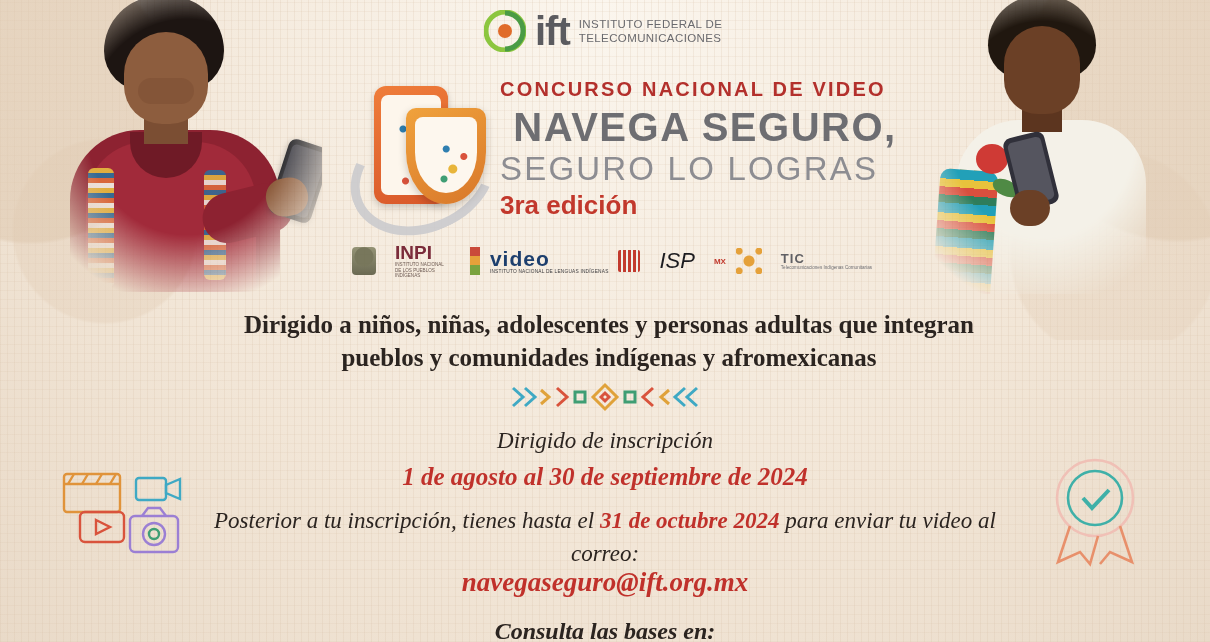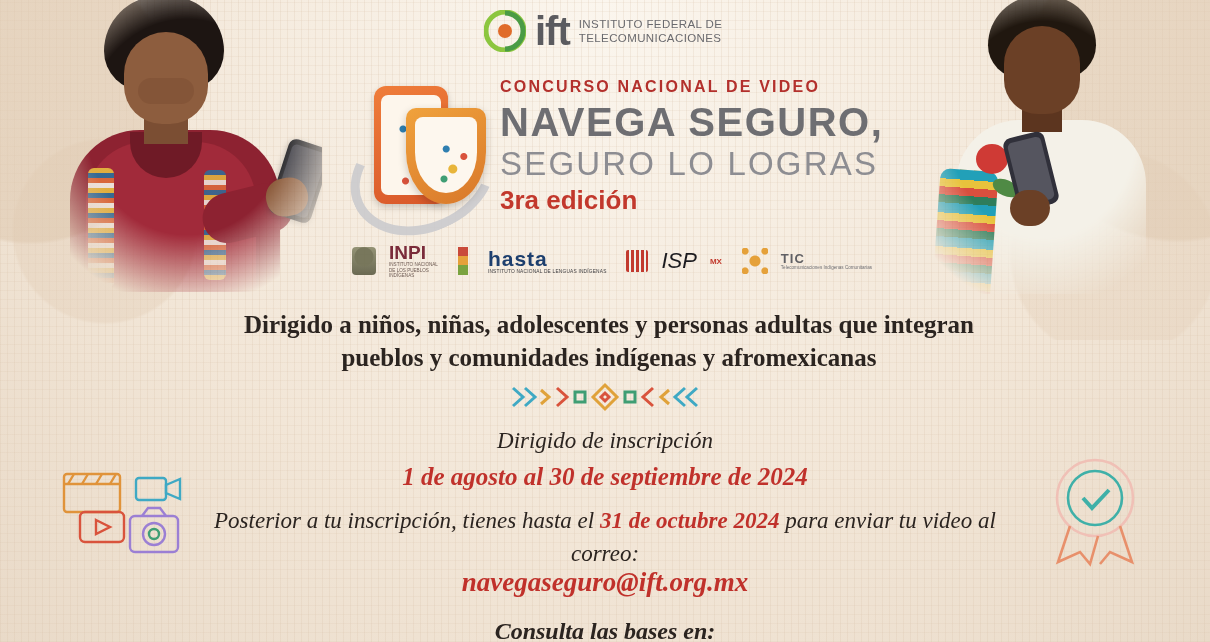--- a/index.html
+++ b/index.html
@@ -85,26 +85,26 @@
   
   .ift-logo{position:absolute;left:484px;top:10px;display:flex;align-items:center;gap:9px;}
   .ift-mark{width:42px;height:42px;position:relative;}
   .ift-text-ift{font-family:"Liberation Sans",sans-serif;font-weight:bold;font-size:40px;color:#5b5b5f;letter-spacing:-1px;line-height:1;}
   .ift-sub{font-family:"Liberation Sans",sans-serif;font-size:11.5px;color:#6a6a6e;letter-spacing:.4px;line-height:1.25;}
 
   
   .title-block{position:absolute;left:500px;top:78px;width:410px;text-align:left;}
   .kicker{
     font-family:"Liberation Sans",sans-serif;
-    font-size:16px;letter-spacing:2.2px;color:#b3302c;font-weight:bold;
+    font-size:20px;letter-spacing:2.2px;color:#b3302c;font-weight:bold;
   }
   .title-1{
     font-family:"Liberation Sans",sans-serif;
     font-size:40px;font-weight:bold;letter-spacing:1.5px;color:#6e6e72;
-    margin-top:6px;line-height:1.04;
+    margin-top:6px;line-height:1.04;text-align:center;
   }
   .title-2{
     font-family:"Liberation Sans",sans-serif;
     font-size:33px;letter-spacing:2.2px;color:#8d8d92;line-height:1.08;margin-top:2px;
   }
   .edition{
     font-family:"Liberation Sans",sans-serif;
     font-size:26px;font-weight:bold;color:#c2382c;text-align:left;margin-top:4px;padding-right:4px;
   }
 
@@ -128,21 +128,21 @@
   .em-shield-in{position:absolute;left:9px;top:9px;width:62px;height:76px;background:#fdf7ee;border-radius:8px 8px 32px 32px / 8px 8px 42px 42px;}
   .em-shield-art{position:absolute;left:18px;top:22px;width:44px;height:50px;
     background:
       radial-gradient(circle at 30% 20%, #2f7fb0 0 3px, rgba(0,0,0,0) 4px),
       radial-gradient(circle at 70% 35%, #d9533c 0 3px, rgba(0,0,0,0) 4px),
       radial-gradient(circle at 45% 60%, #e8b53a 0 4px, rgba(0,0,0,0) 5px),
       radial-gradient(circle at 25% 80%, #3f9e74 0 3px, rgba(0,0,0,0) 4px);}
 
   
   .partners{position:absolute;left:352px;top:236px;width:520px;height:50px;display:flex;align-items:center;justify-content:space-between;}
-  .partner{display:flex;align-items:center;gap:13px;justify-content:center;}
+  .partner{display:flex;align-items:center;gap:19px;justify-content:center;}
   .p-eagle{width:24px;height:28px;background:
       radial-gradient(circle at 50% 35%, #6b6b4e 0 9px, rgba(0,0,0,0) 10px),
       linear-gradient(180deg,#8a8a6a,#5d5d45);
     border-radius:4px;opacity:.9;}
   .p-inpi-txt{font-family:"Liberation Sans",sans-serif;font-weight:bold;font-size:19px;color:#7a2b3a;line-height:1;}
   .p-inpi-sub{font-family:"Liberation Sans",sans-serif;font-size:4.6px;color:#6d5a52;line-height:1.3;max-width:56px;}
   .p-bars{width:10px;height:28px;background:linear-gradient(180deg,#c94a3a 0 33%,#e5a13a 33% 66%,#7aa33f 66% 100%);}
   .p-inali{font-family:"Liberation Sans",sans-serif;font-weight:bold;font-size:21px;color:#1d3f6e;letter-spacing:1px;line-height:1;}
   .p-inali-sub{font-family:"Liberation Sans",sans-serif;font-size:4.8px;color:#3b3b3f;letter-spacing:.2px;}
   .p-isp-mark{width:22px;height:22px;background:repeating-linear-gradient(90deg,#c23a2e 0 3px,#f1f1ea 3px 5px);border-radius:2px;}
@@ -280,21 +280,21 @@
       <div class="p-eagle"></div>
       <div>
         <div class="p-inpi-txt">INPI</div>
         <div class="p-inpi-sub">INSTITUTO NACIONAL DE LOS PUEBLOS INDÍGENAS</div>
       </div>
       <div class="p-bars"></div>
     </div>
 
     <div class="partner">
       <div>
-        <div class="p-inali">hasta</div>
+        <div class="p-inali">video</div>
         <div class="p-inali-sub">INSTITUTO NACIONAL DE LENGUAS INDÍGENAS</div>
       </div>
     </div>
 
     <div class="partner">
       <div class="p-isp-mark"></div>
       <div class="p-isp">ISP</div>
       <div class="p-isp-mx">MX</div>
     </div>
 

